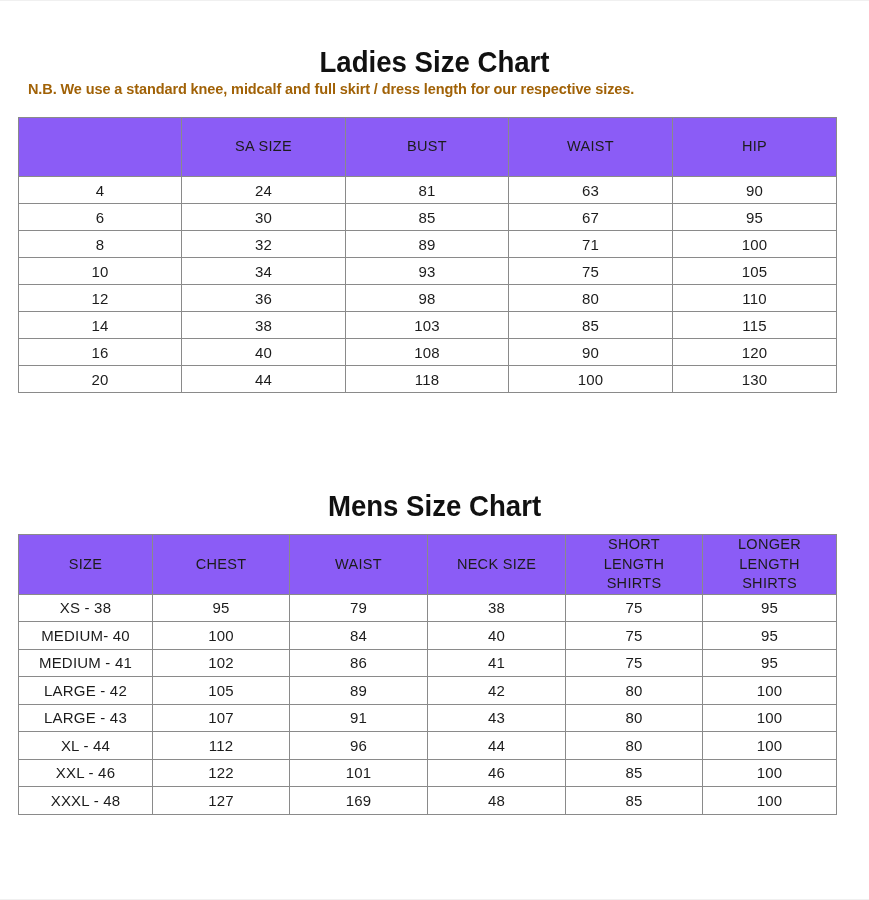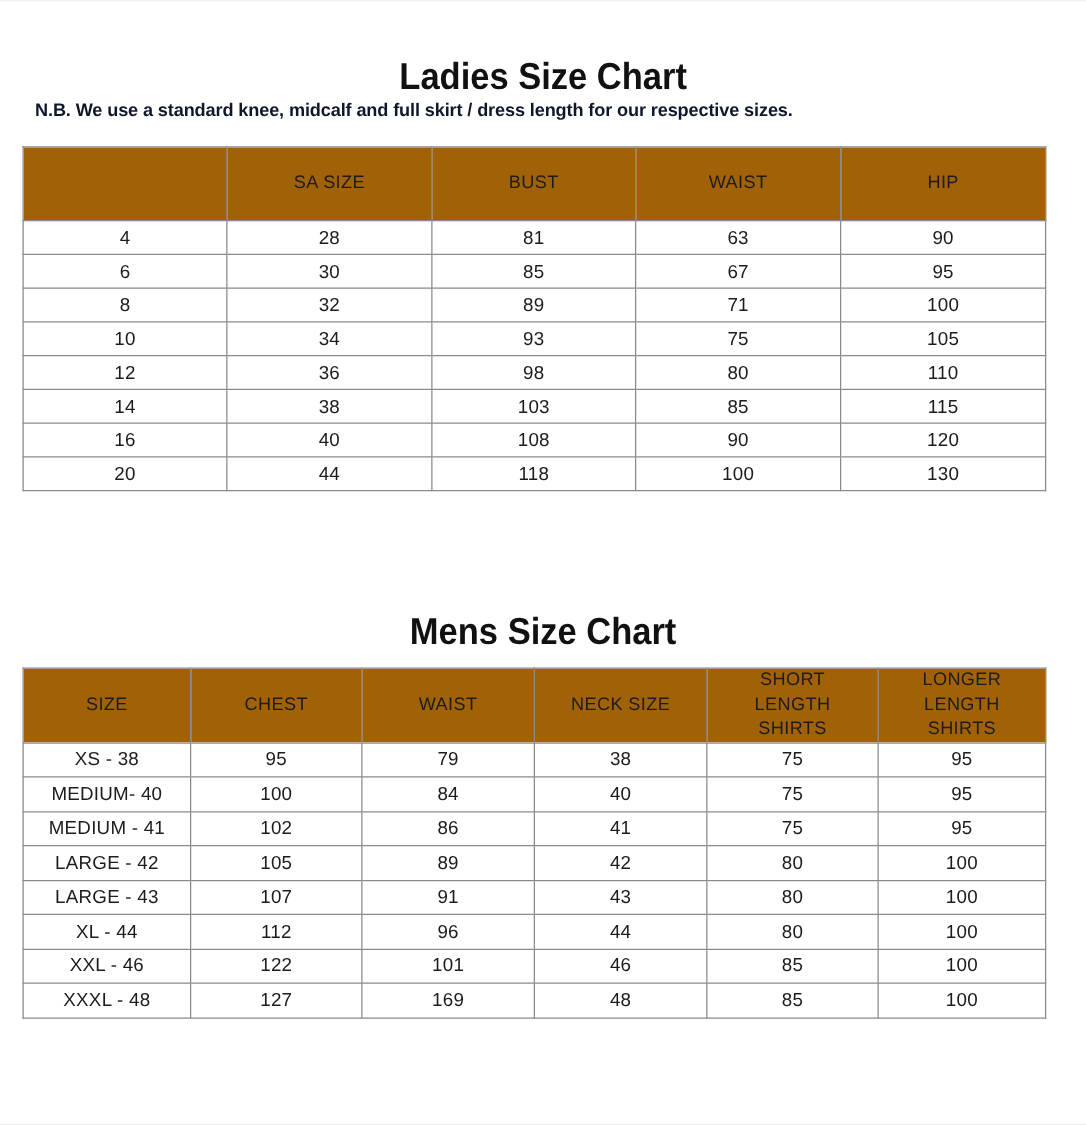--- a/index.html
+++ b/index.html
@@ -51,21 +51,21 @@
     width: 869px;
   }
 
   .note {
     position: absolute;
     top: 65px;
     left: 28px;
     width: 813px;
     font-size: 14.5px;
     font-weight: bold;
-    color: #0f172a;
+    color: #a16207;
     font-family: "Liberation Sans", "DejaVu Sans", sans-serif;
     letter-spacing: -0.1px;
     white-space: nowrap;
   }
 
   
   table.size-table {
     position: absolute;
     border-collapse: collapse;
     table-layout: fixed;
@@ -75,21 +75,21 @@
   table.size-table th {
     border: 1px solid #8a8a8a;
     text-align: center;
     vertical-align: middle;
     font-weight: normal;
     color: #1c1c1c;
     font-family: "Liberation Sans", "DejaVu Sans", sans-serif;
     padding: 0;
   }
   table.size-table thead th {
-    background: #a16207;
+    background: #8b5cf6;
     font-size: 14.5px;
     letter-spacing: 0.3px;
     line-height: 1.35;
   }
   table.size-table tbody td {
     background: #ffffff;
     font-size: 15px;
     letter-spacing: 0.2px;
   }
 
@@ -147,21 +147,21 @@
         <th></th>
         <th>SA SIZE</th>
         <th>BUST</th>
         <th>WAIST</th>
         <th>HIP</th>
       </tr>
     </thead>
     <tbody id="ladies-body">
         <tr>
           <td>4</td>
-          <td>28</td>
+          <td>24</td>
           <td>81</td>
           <td>63</td>
           <td>90</td>
         </tr>
         <tr>
           <td>6</td>
           <td>30</td>
           <td>85</td>
           <td>67</td>
           <td>95</td>

